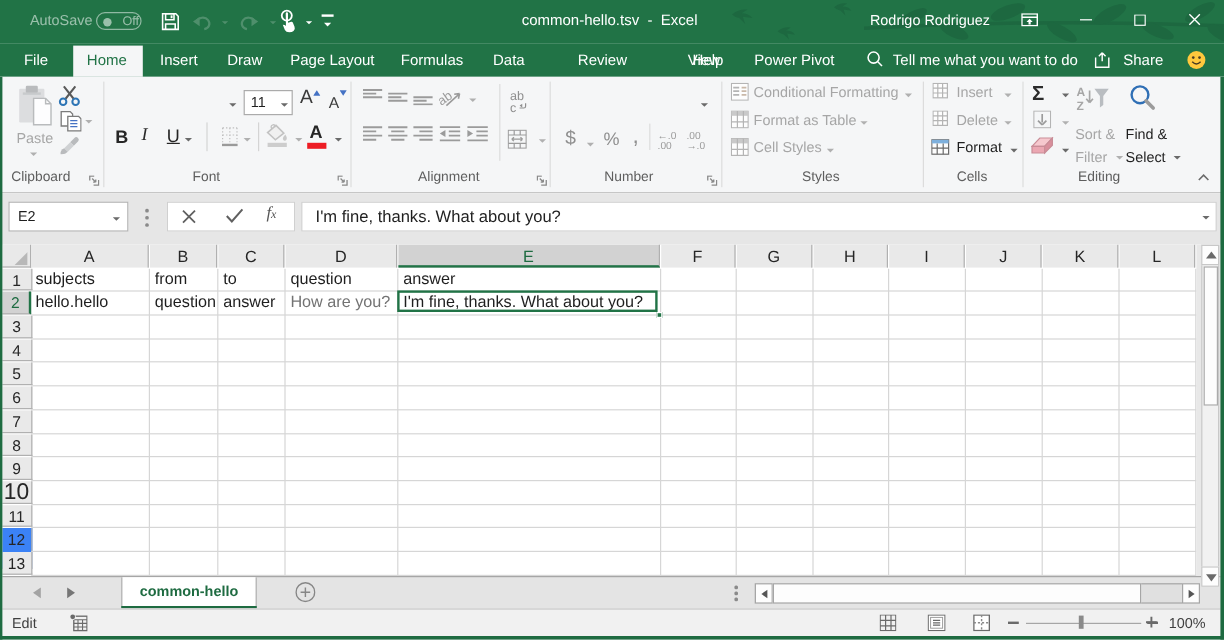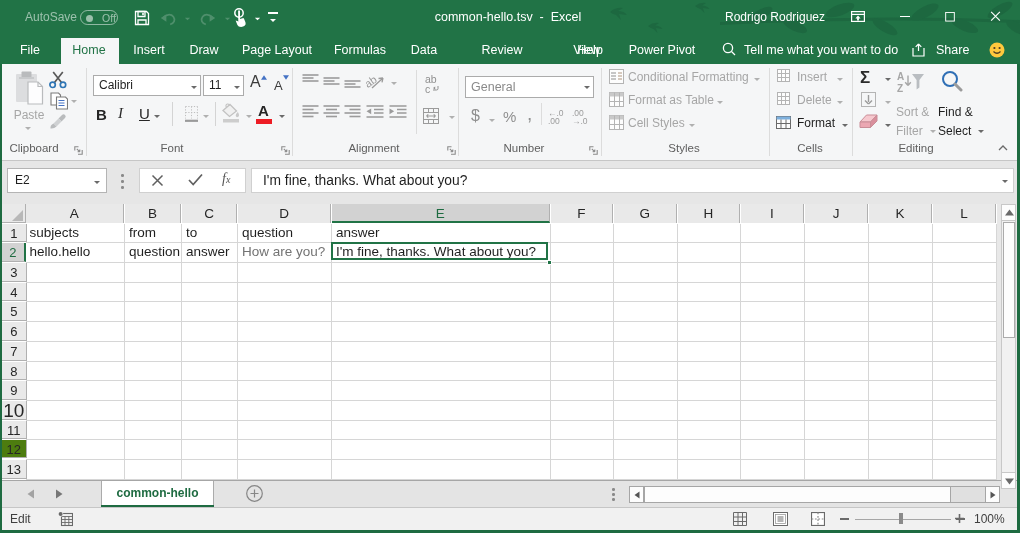--- a/index.html
+++ b/index.html
@@ -134,21 +134,20 @@
       <path d="M4.5 11.5 L9.5 6.5 L12.5 9.5 L7.5 14.5 z" fill="#cfd1d3"></path>
       <path d="M4.5 11.5 L7.5 14.5 Q5 17 1.5 16.5 Q1 13 4.5 11.5 z" fill="#b9bbbd"></path>
     </svg>
 <div class="abs" style="left:-26px;top:142px;width:120px;text-align:center;font-size:11.5px;color:#5e5e5e;">Clipboard</div>
 <svg class="abs" style="left:74px;top:146px;" width="9" height="9" viewBox="0 0 9 9">
       <path d="M4.5 0.8 H0.8 V4.5" stroke="#8a8a8a" stroke-width="1.1" fill="none"></path>
       <path d="M8.2 4 V8.2 H4" stroke="#8a8a8a" stroke-width="1.1" fill="none"></path>
       <path d="M2.8 2.8 L5.8 5.8 M5.8 5.8 v-2.2 M5.8 5.8 h-2.2" stroke="#8a8a8a" stroke-width="1.1" fill="none"></path>
     </svg>
 <div class="abs" style="left:86px;top:68px;width:1px;height:88px;background:#dcdcdc;"></div>
-<div class="abs" style="left:93px;top:75px;width:108px;height:21px;background:#fff;border:1px solid #ababab;font-size:12px;color:#1f1f1f;line-height:19px;padding-left:5px;">Calibri</div>
 <svg class="abs" style="left:190px;top:83px;" width="8" height="8" viewBox="0 0 8 8">
       <path d="M1 3 l3 3 l3 -3 z" fill="#6a6a6a"></path>
     </svg>
 <div class="abs" style="left:203px;top:75px;width:41px;height:21px;background:#fff;border:1px solid #ababab;font-size:12px;color:#1f1f1f;line-height:19px;padding-left:5px;">11</div>
 <svg class="abs" style="left:233px;top:83px;" width="8" height="8" viewBox="0 0 8 8">
       <path d="M1 3 l3 3 l3 -3 z" fill="#6a6a6a"></path>
     </svg>
 <div class="abs" style="left:250px;top:73px;font-size:16px;color:#3b3b3b;">A</div>
 <svg class="abs" style="left:261px;top:75px;" width="6" height="5" viewBox="0 0 8 6">
       <path d="M4 0 L8 6 L0 6 z" fill="#4472c4"></path>
@@ -256,21 +255,20 @@
       <path d="M1 3 l3 3 l3 -3 z" fill="#b0b0b0"></path>
     </svg>
 <div class="abs" style="left:416px;top:70px;width:1px;height:64px;background:#dcdcdc;"></div>
 <div class="abs" style="left:314px;top:142px;width:120px;text-align:center;font-size:11.5px;color:#5e5e5e;">Alignment</div>
 <svg class="abs" style="left:447px;top:146px;" width="9" height="9" viewBox="0 0 9 9">
       <path d="M4.5 0.8 H0.8 V4.5" stroke="#8a8a8a" stroke-width="1.1" fill="none"></path>
       <path d="M8.2 4 V8.2 H4" stroke="#8a8a8a" stroke-width="1.1" fill="none"></path>
       <path d="M2.8 2.8 L5.8 5.8 M5.8 5.8 v-2.2 M5.8 5.8 h-2.2" stroke="#8a8a8a" stroke-width="1.1" fill="none"></path>
     </svg>
 <div class="abs" style="left:458px;top:68px;width:1px;height:88px;background:#dcdcdc;"></div>
-<div class="abs" style="left:465px;top:76px;width:129px;height:22px;background:#fff;border:1px solid #ababab;font-size:12.5px;color:#8a8a8a;line-height:20px;padding-left:5px;">General</div>
 <svg class="abs" style="left:583px;top:83px;" width="8" height="8" viewBox="0 0 8 8">
       <path d="M1 3 l3 3 l3 -3 z" fill="#6a6a6a"></path>
     </svg>
 <div class="abs" style="left:471px;top:107px;font-size:16px;color:#8f8f8f;">$</div>
 <svg class="abs" style="left:488px;top:116px;" width="8" height="8" viewBox="0 0 8 8">
       <path d="M1 3 l3 3 l3 -3 z" fill="#b0b0b0"></path>
     </svg>
 <div class="abs" style="left:503px;top:108px;font-size:15px;color:#8f8f8f;">%</div>
 <div class="abs" style="left:527px;top:103px;font-size:19px;color:#8f8f8f;">,</div>
 <div class="abs" style="left:541px;top:103px;width:1px;height:22px;background:#dcdcdc;"></div>
@@ -422,21 +420,21 @@
 <div style="position:absolute;left:2px;top:243.22px;width:23.5px;height:18.72px;background:#d2d2d2;border-bottom:1px solid #b0b0b0;border-right:2px solid #217346;color:#1e6b41;font-size:13px;text-align:center;line-height:19.72px;">2</div>
 <div style="position:absolute;left:2px;top:262.94px;width:24.5px;height:18.72px;background:#e9e9e9;border-bottom:1px solid #b0b0b0;border-right:1px solid #b0b0b0;color:#262626;font-size:13px;text-align:center;line-height:19.72px;">3</div>
 <div style="position:absolute;left:2px;top:282.65999999999997px;width:24.5px;height:18.72px;background:#e9e9e9;border-bottom:1px solid #b0b0b0;border-right:1px solid #b0b0b0;color:#262626;font-size:13px;text-align:center;line-height:19.72px;">4</div>
 <div style="position:absolute;left:2px;top:302.38px;width:24.5px;height:18.72px;background:#e9e9e9;border-bottom:1px solid #b0b0b0;border-right:1px solid #b0b0b0;color:#262626;font-size:13px;text-align:center;line-height:19.72px;">5</div>
 <div style="position:absolute;left:2px;top:322.1px;width:24.5px;height:18.72px;background:#e9e9e9;border-bottom:1px solid #b0b0b0;border-right:1px solid #b0b0b0;color:#262626;font-size:13px;text-align:center;line-height:19.72px;">6</div>
 <div style="position:absolute;left:2px;top:341.82px;width:24.5px;height:18.72px;background:#e9e9e9;border-bottom:1px solid #b0b0b0;border-right:1px solid #b0b0b0;color:#262626;font-size:13px;text-align:center;line-height:19.72px;">7</div>
 <div style="position:absolute;left:2px;top:361.53999999999996px;width:24.5px;height:18.72px;background:#e9e9e9;border-bottom:1px solid #b0b0b0;border-right:1px solid #b0b0b0;color:#262626;font-size:13px;text-align:center;line-height:19.72px;">8</div>
 <div style="position:absolute;left:2px;top:381.26px;width:24.5px;height:18.72px;background:#e9e9e9;border-bottom:1px solid #b0b0b0;border-right:1px solid #b0b0b0;color:#262626;font-size:13px;text-align:center;line-height:19.72px;">9</div>
 <div style="position:absolute;left:2px;top:400.98px;width:24.5px;height:18.72px;background:#e9e9e9;border-bottom:1px solid #b0b0b0;border-right:1px solid #b0b0b0;color:#262626;font-size:19px;text-align:center;line-height:19.72px;">10</div>
 <div style="position:absolute;left:2px;top:420.7px;width:24.5px;height:18.72px;background:#e9e9e9;border-bottom:1px solid #b0b0b0;border-right:1px solid #b0b0b0;color:#262626;font-size:13px;text-align:center;line-height:19.72px;">11</div>
-<div style="position:absolute;left:2px;top:440.41999999999996px;width:24.5px;height:18px;background:#4d7c0f;border-bottom:1px solid #b0b0b0;border-right:1px solid #b0b0b0;color:#262626;font-size:13px;text-align:center;line-height:19.72px;">12</div>
+<div style="position:absolute;left:2px;top:440.41999999999996px;width:24.5px;height:34px;background:#3b82f6;border-bottom:1px solid #b0b0b0;border-right:1px solid #b0b0b0;color:#262626;font-size:13px;text-align:center;line-height:19.72px;">12</div>
 <div style="position:absolute;left:2px;top:460.14px;width:24.5px;height:18.72px;background:#e9e9e9;border-bottom:1px solid #b0b0b0;border-right:1px solid #b0b0b0;color:#262626;font-size:13px;text-align:center;line-height:19.72px;">13</div>
 <div style="position:absolute;left:124px;top:223.5px;width:1px;height:256.36px;background:#d6d6d6;"></div>
 <div style="position:absolute;left:181px;top:223.5px;width:1px;height:256.36px;background:#d6d6d6;"></div>
 <div style="position:absolute;left:237px;top:223.5px;width:1px;height:256.36px;background:#d6d6d6;"></div>
 <div style="position:absolute;left:331px;top:223.5px;width:1px;height:256.36px;background:#d6d6d6;"></div>
 <div style="position:absolute;left:549.5px;top:223.5px;width:1px;height:256.36px;background:#d6d6d6;"></div>
 <div style="position:absolute;left:613px;top:223.5px;width:1px;height:256.36px;background:#d6d6d6;"></div>
 <div style="position:absolute;left:676.5px;top:223.5px;width:1px;height:256.36px;background:#d6d6d6;"></div>
 <div style="position:absolute;left:740px;top:223.5px;width:1px;height:256.36px;background:#d6d6d6;"></div>
 <div style="position:absolute;left:804px;top:223.5px;width:1px;height:256.36px;background:#d6d6d6;"></div>

